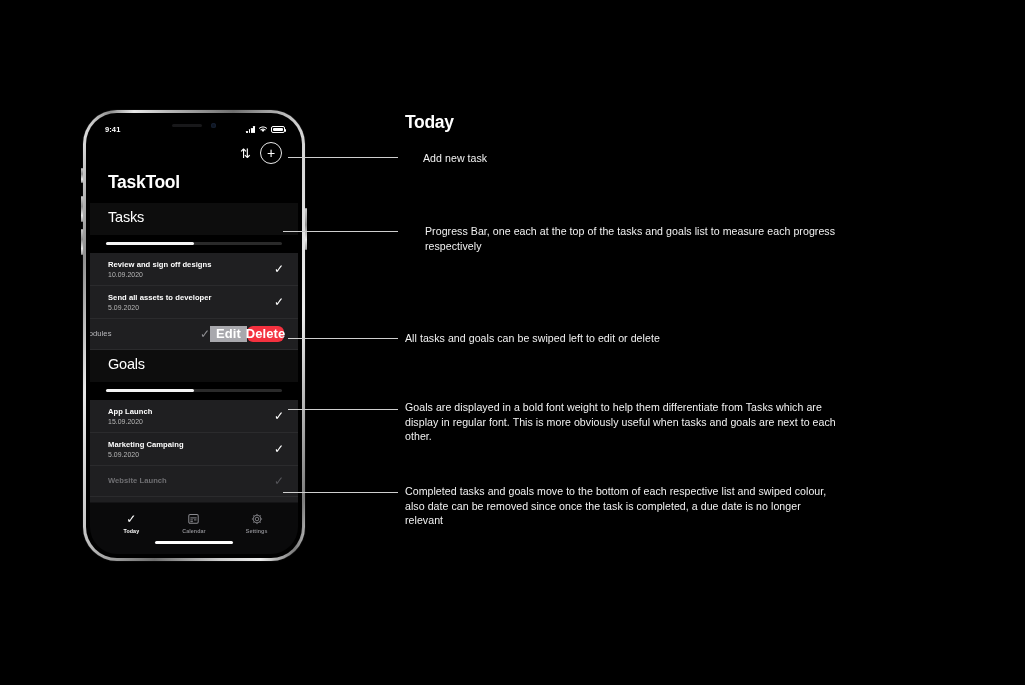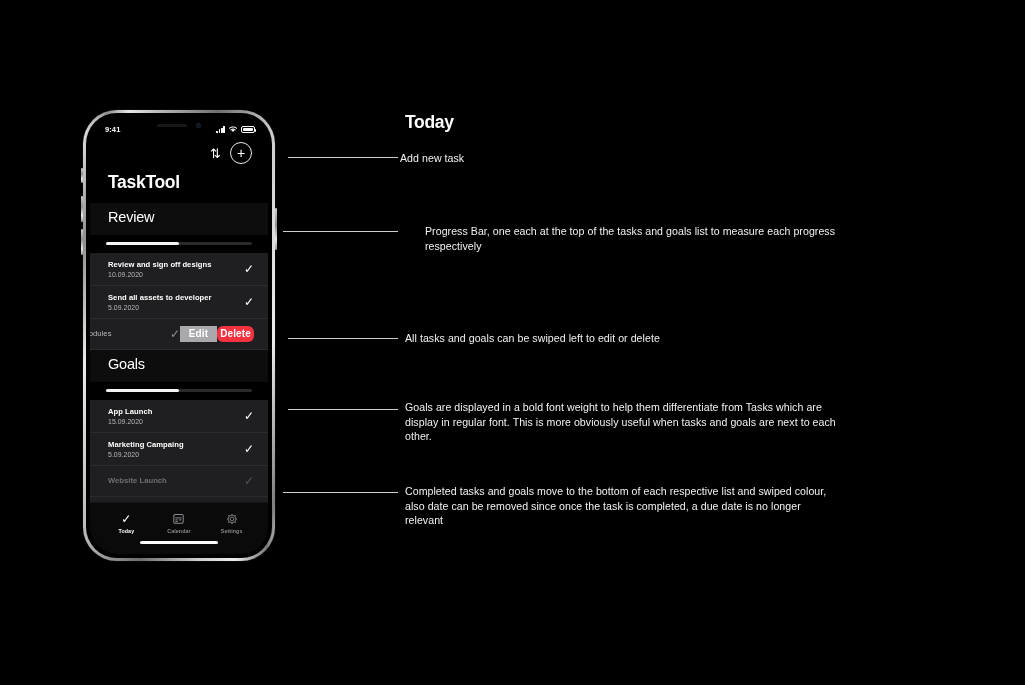--- a/index.html
+++ b/index.html
@@ -8,21 +8,21 @@
     width:1025px; height:685px;
     background:#000; overflow:hidden;
     font-family:"Liberation Sans", sans-serif;
     -webkit-font-smoothing:antialiased;
   }
   .stage { position:relative; width:1025px; height:685px; background:#000; }
 
   
   .device {
     position:absolute; left:83px; top:110px;
-    width:192px; height:451px;
+    width:222px; height:451px;
     border-radius:34px;
     background:linear-gradient(100deg,#f2f2f2 0%,#8e8e8e 9%,#e9e9e9 17%,#b9b9b9 28%,#6e6e6e 50%,#cfcfcf 72%,#ededed 85%,#7c7c7c 96%,#d8d8d8 100%);
     padding:3px;
     box-shadow:0 0 1px rgba(255,255,255,.35);
   }
   .device-inner {
     width:100%; height:100%;
     border-radius:31px;
     background:#000;
     padding:4px 4px;
@@ -123,21 +123,21 @@
   .row.done .row-check { color:#55555a; }
 
   
   .row.swiped { padding-left:0; }
   .row.swiped .row-shift { display:flex; align-items:center; flex:1 1 auto; min-width:0; margin-left:-32px; padding-left:18px; }
   .row.swiped .row-title { color:#b9b9bd; font-weight:400; font-size:7.6px; }
   .row.swiped .row-check { color:#8e8e92; }
   .swipe-actions { display:flex; align-self:stretch; flex:0 0 auto; }
   .swipe-edit, .swipe-del {
     display:flex; align-items:center; justify-content:center;
-    color:#fff; font-size:10px; font-weight:bold; letter-spacing:.1px;
+    color:#fff; font-size:13px; font-weight:bold; letter-spacing:.1px;
     width:37px; cursor:pointer;text-align:center;
   }
   .swipe-edit { background:#a8a8ad; }
   .swipe-del  { background:#f4313f;border-radius:6px; }
 
   .flex-spacer { flex:1 1 auto; background:#1f1f21; }
 
   
   .tabbar {
     flex:0 0 38px; background:#0a0a0b;
@@ -153,21 +153,21 @@
 
   
   .panel-title {
     position:absolute; left:405px; top:112px;
     color:#fff; font-size:17.5px; font-weight:bold; letter-spacing:-.3px;
   }
   .note {
     position:absolute; color:#f2f2f2;
     font-size:10.6px; line-height:14.6px; letter-spacing:.05px;
   }
-  .n1 { left:400px; top:151px; width:300px; }
+  .n1 { left:423px; top:151px; width:300px; }
   .n2 { left:425px; top:224px; width:435px; }
   .n3 { left:405px; top:331px; width:420px; }
   .n4 { left:405px; top:400px; width:442px; }
   .n5 { left:405px; top:484px; width:425px; }
 
   .leader { position:absolute; height:1px; background:#cfcfcf; }
   .l1 { left:288px; top:157px; width:110px; }
   .l2 { left:283px; top:231px; width:115px; }
   .l3 { left:288px; top:338px; width:110px; }
   .l4 { left:288px; top:409px; width:110px; }
@@ -212,21 +212,21 @@
           </span>
         </div>
 
         <div class="topbar">
           <span class="sort-icon">⇅</span>
           <span class="add-btn">+</span>
         </div>
 
         <div class="app-title">TaskTool</div>
 
-        <div class="sec-head">Review</div>
+        <div class="sec-head">Tasks</div>
         <div class="progress-wrap">
           <div class="progress-track">
             <div class="progress-fill" style="width:50%"></div>
           </div>
         </div>
         <div class="list">
 
           <div class="row">
             <div class="row-main">
               <div class="row-title regular">Review and sign off designs</div>

